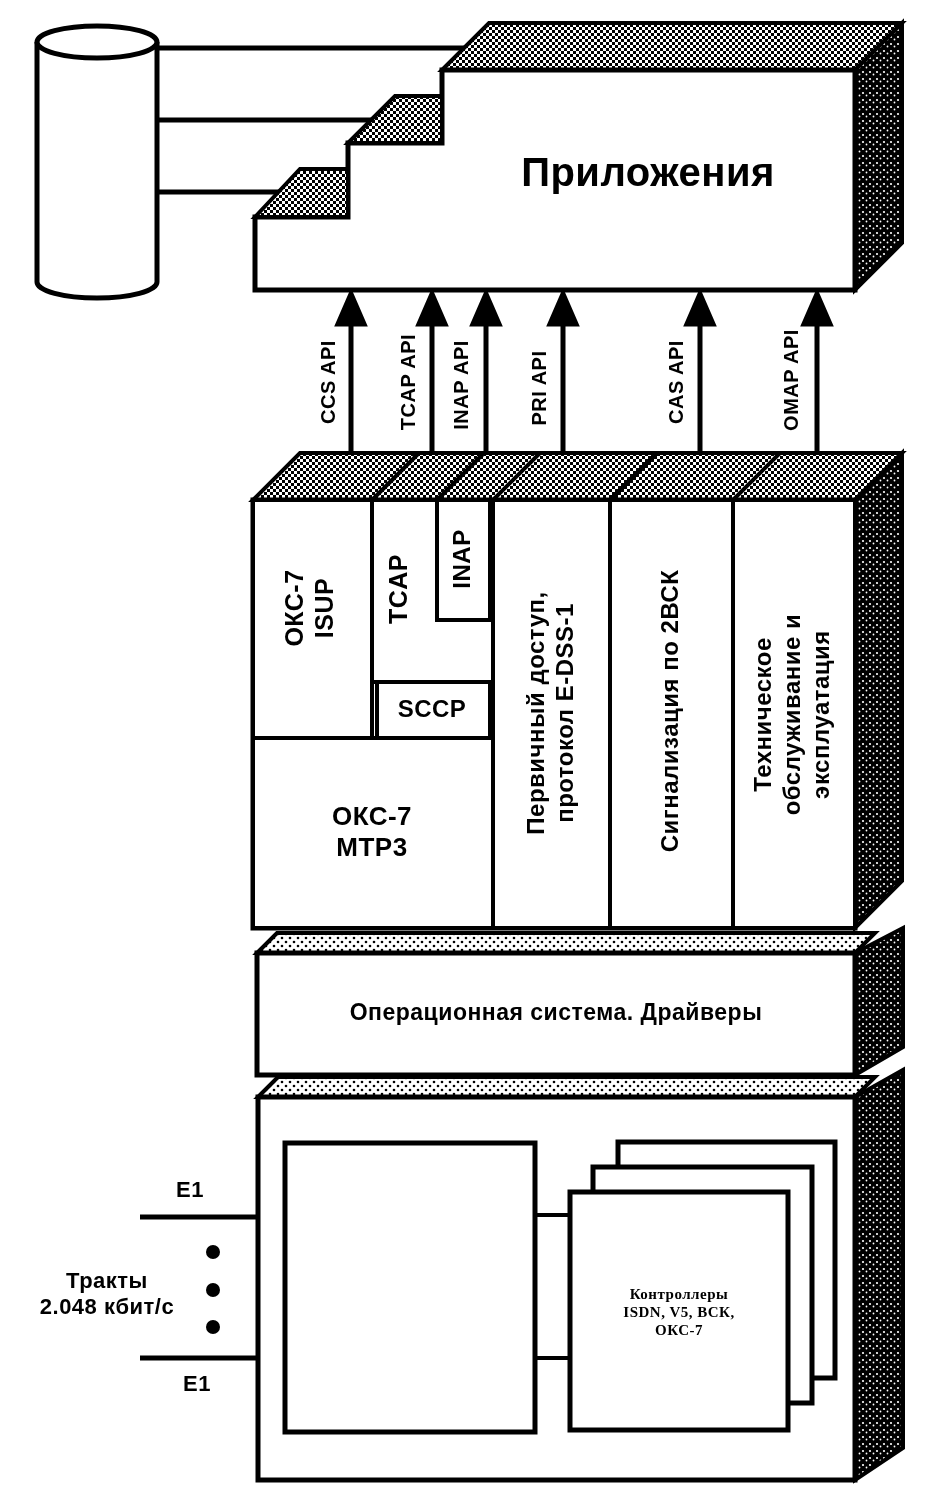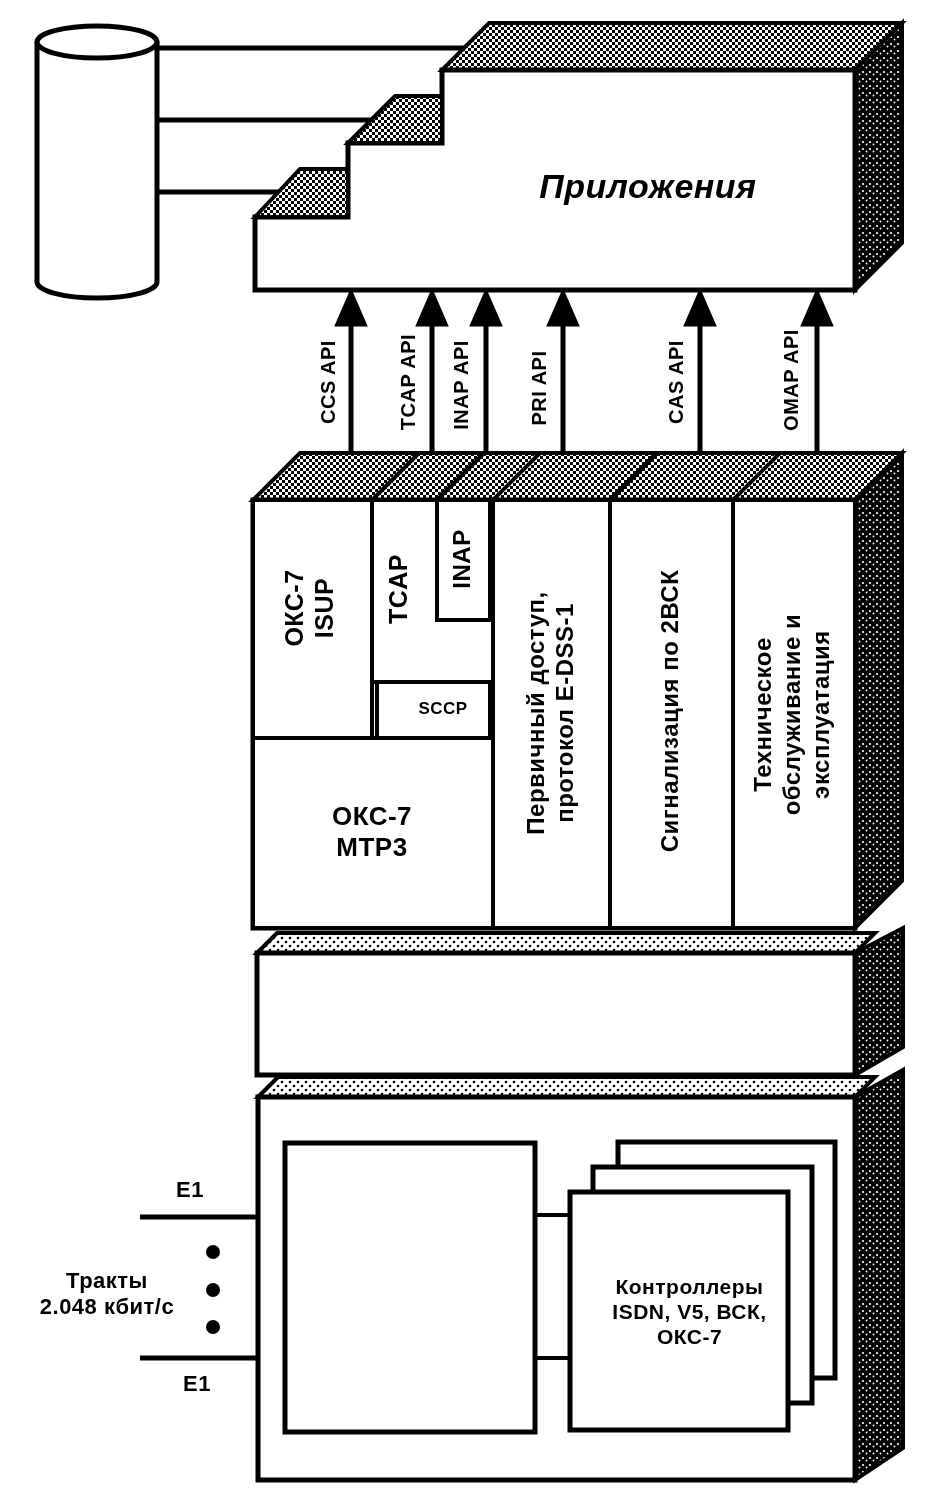--- a/index.html
+++ b/index.html
@@ -136,45 +136,46 @@
       <line x1="140" y1="1358" x2="258" y2="1358" stroke="#000" stroke-width="5"></line>
       <g fill="#000">
         <circle cx="213" cy="1252" r="7"></circle>
         <circle cx="213" cy="1290" r="7"></circle>
         <circle cx="213" cy="1327" r="7"></circle>
       </g>
     </g>
   </svg>
 
 
-  <div class="lbl" style="left:498px; top:166px; width:300px; height:40px; font-size:34px;font-style:italic;">Приложения</div>
+  <div class="lbl" style="left:498px; top:152px; width:300px; height:40px; font-size:40px;">Приложения</div>
 
   <div class="lbl rot" style="left:268px; top:370px; width:120px; height:24px; font-size:20px;">CCS API</div>
   <div class="lbl rot" style="left:348px; top:370px; width:120px; height:24px; font-size:20px;">TCAP API</div>
   <div class="lbl rot" style="left:401px; top:373px; width:120px; height:24px; font-size:20px;">INAP API</div>
   <div class="lbl rot" style="left:479px; top:376px; width:120px; height:24px; font-size:20px;">PRI API</div>
   <div class="lbl rot" style="left:616px; top:370px; width:120px; height:24px; font-size:20px;">CAS API</div>
   <div class="lbl rot" style="left:731px; top:368px; width:120px; height:24px; font-size:20px;">OMAP API</div>
 
   <div class="lbl rot" style="left:229px; top:578px; width:160px; height:60px; font-size:25px;">ОКС-7
 ISUP</div>
   <div class="lbl rot" style="left:328px; top:575px; width:140px; height:28px; font-size:25px;">TCAP</div>
   <div class="lbl rot" style="left:407px; top:546px; width:110px; height:26px; font-size:24px;">INAP</div>
-  <div class="lbl" style="left:393px; top:696px; width:100px; height:26px; font-size:17px;">SCCP</div>
+  <div class="lbl" style="left:382px; top:696px; width:100px; height:26px; font-size:24px;">SCCP</div>
   <div class="lbl" style="left:292px; top:801px; width:160px; height:62px; font-size:26px;">ОКС-7
 МТР3</div>
   <div class="lbl rot" style="left:371px; top:682px; width:360px; height:62px; font-size:24px;">Первичный доступ,
 протокол E-DSS-1</div>
   <div class="lbl rot" style="left:480px; top:697px; width:380px; height:28px; font-size:24px;">Сигнализация по 2ВСК</div>
   <div class="lbl rot" style="left:602px; top:668px; width:380px; height:93px; font-size:24px;">Техническое
 обслуживание и
 эксплуатация</div>
 
+  <div class="lbl" style="left:306px; top:998px; width:500px; height:30px; font-size:23px;">Операционная система. Драйверы</div>
 
-  <div class="lbl" style="left:569px; top:1271px; width:241px; height:81px; font-size:21px;">Контроллеры
+  <div class="lbl" style="left:569px; top:1271px; width:220px; height:81px; font-size:15px;font-family:Liberation Serif, serif;">Контроллеры
 ISDN, V5, ВСК,
 ОКС-7</div>
 
   <div class="lbl" style="left:160px; top:1177px; width:60px; height:26px; font-size:22px;">E1</div>
   <div class="lbl" style="left:167px; top:1371px; width:60px; height:26px; font-size:22px;">E1</div>
   <div class="lbl" style="left:12px; top:1267px; width:190px; height:54px; font-size:22px;">Тракты
 2.048 кбит/с</div>
 
 </div>
 

